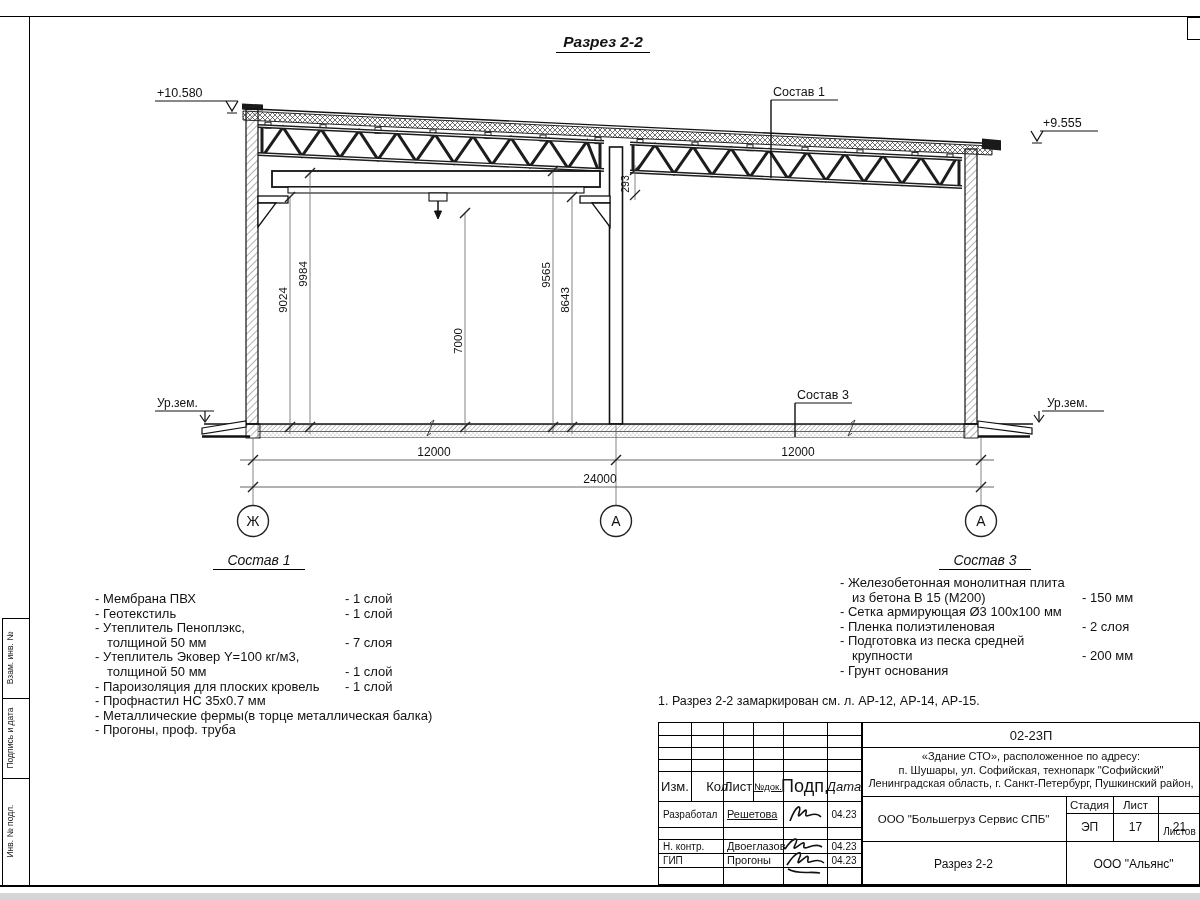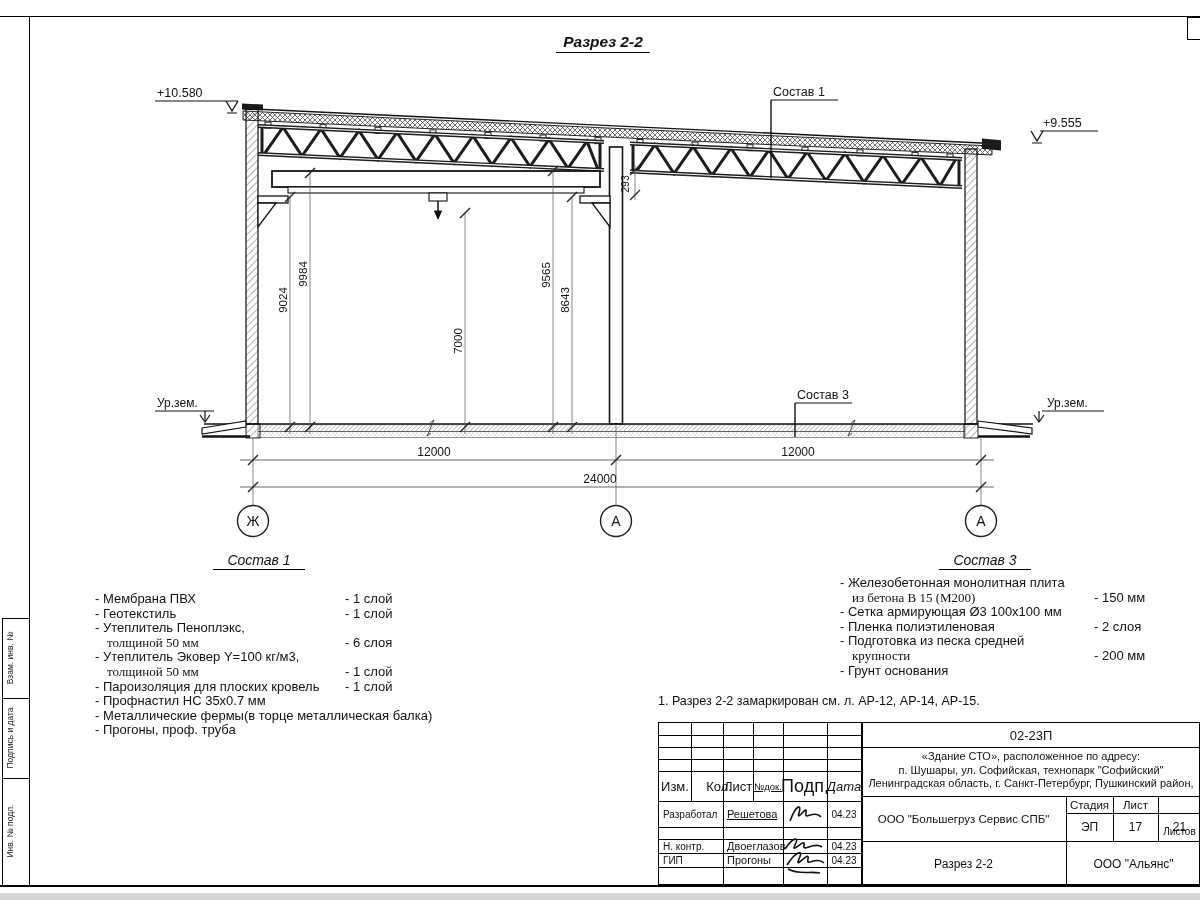--- a/index.html
+++ b/index.html
@@ -7,24 +7,24 @@
         font-family:"Liberation Sans",sans-serif;color:#111;}
   .abs{position:absolute;}
   .hline{position:absolute;background:#000;height:1px;}
   .vline{position:absolute;background:#000;width:1px;}
   .tb{position:absolute;left:658px;top:722px;width:542px;height:163px;border:1.6px solid #000;box-sizing:border-box;}
   .tb .hline,.tb .vline{background:#000;}
   .cell{position:absolute;display:flex;align-items:center;justify-content:center;text-align:center;}
   .cell.left{justify-content:flex-start;text-align:left;}
   .list{position:absolute;font-size:13px;line-height:14.6px;white-space:nowrap;}
   .list .row{position:relative;height:14.6px;}
-  .list .row .ind{padding-left:12px;display:inline-block;font-family:Liberation Serif, serif;}
+  .list .row .ind{padding-left:12px;display:inline-block;}
   .list .val{position:absolute;top:0;}
   .s1 .val{left:250px;}
-  .s3 .val{left:242px;margin-left:12px;}
+  .s3 .val{left:242px;}
   .heading{position:absolute;font-size:14px;font-style:italic;text-align:center;
            border-bottom:1px solid #000;padding-bottom:1px;}
   .rot{position:absolute;transform:rotate(-90deg);transform-origin:top left;
        font-size:8.5px;line-height:12px;text-align:center;color:#222;}
   .sig{position:absolute;}
   .graybar{position:absolute;left:0;top:893px;width:1200px;height:7px;background:#d6d6d6;}
 </style>
 </head>
 <body>
 
@@ -227,21 +227,21 @@
       <text x="616" y="526" text-anchor="middle" font-size="14">А</text>
       <text x="981" y="526" text-anchor="middle" font-size="14">А</text>
     </g>
   </svg>
 
   <div class="heading" style="left:213px;top:552px;width:92px;">Состав 1</div>
   <div class="list s1" style="left:95px;top:592px;width:345px;">
     <div class="row"><span>- Мембрана ПВХ</span><span class="val">- 1 слой</span></div>
     <div class="row"><span>- Геотекстиль</span><span class="val">- 1 слой</span></div>
     <div class="row"><span>- Утеплитель Пеноплэкс,</span></div>
-    <div class="row"><span class="ind">толщиной 50 мм</span><span class="val">- 6 слоя</span></div>
+    <div class="row"><span class="ind">толщиной 50 мм</span><span class="val">- 7 слоя</span></div>
     <div class="row"><span>- Утеплитель Эковер Y=100 кг/м3,</span></div>
     <div class="row"><span class="ind">толщиной 50 мм</span><span class="val">- 1 слой</span></div>
     <div class="row"><span>- Пароизоляция для плоских кровель</span><span class="val">- 1 слой</span></div>
     <div class="row"><span>- Профнастил НС 35х0.7 мм</span></div>
     <div class="row"><span>- Металлические фермы(в торце металлическая балка)</span></div>
     <div class="row"><span>- Прогоны, проф. труба</span></div>
   </div>
 
   <div class="heading" style="left:939px;top:552px;width:92px;">Состав 3</div>
   <div class="list s3" style="left:840px;top:576px;width:320px;">

